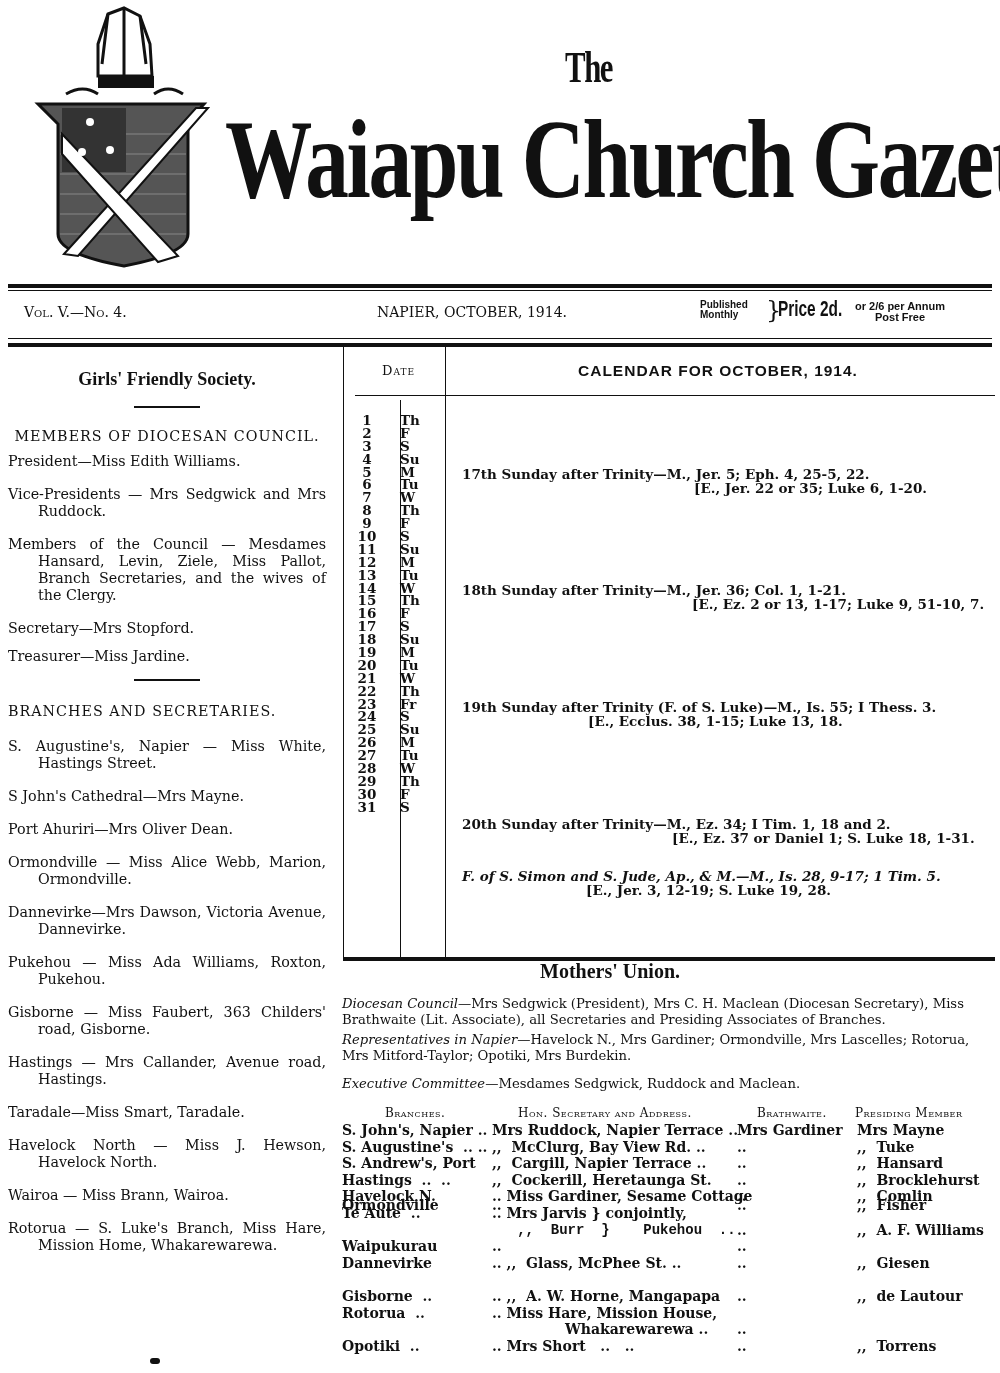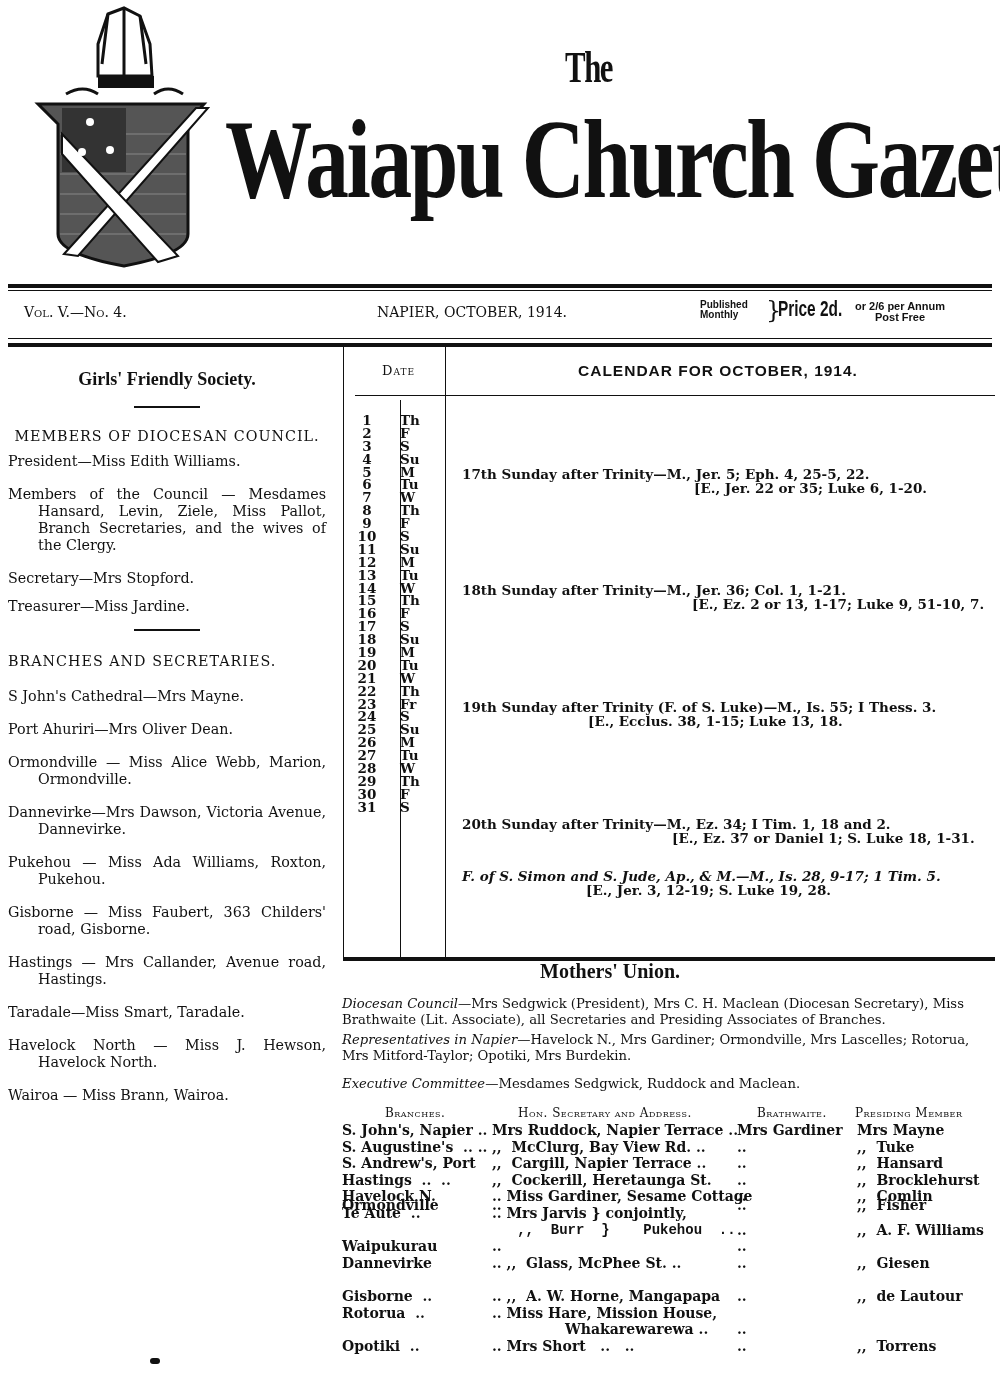--- a/index.html
+++ b/index.html
@@ -102,35 +102,38 @@
 </div>
 
 <div class="abs rule-thin" style="top:338px"></div>
 <div class="abs rule-thick" style="top:343px"></div>
 
 <div class="abs left">
   <div class="gfs-title">Girls' Friendly Society.</div>
   <div class="short-rule"></div>
   <div class="caps-head">MEMBERS OF DIOCESAN COUNCIL.</div>
   <div class="entry">President—Miss Edith Williams.</div>
+  <div class="entry">Vice-Presidents — Mrs Sedgwick and Mrs Ruddock.</div>
   <div class="entry">Members of the Council — Mesdames Hansard, Levin, Ziele, Miss Pallot, Branch Secretaries, and the wives of the Clergy.</div>
   <div class="entry tight">Secretary—Mrs Stopford.</div>
   <div class="entry tight">Treasurer—Miss Jardine.</div>
   <div class="short-rule" style="margin:14px auto 22px auto"></div>
   <div class="caps-head2">BRANCHES AND SECRETARIES.</div>
+  <div class="entry">S. Augustine's, Napier — Miss White, Hastings Street.</div>
   <div class="entry">S John's Cathedral—Mrs Mayne.</div>
   <div class="entry">Port Ahuriri—Mrs Oliver Dean.</div>
   <div class="entry">Ormondville — Miss Alice Webb, Marion, Ormondville.</div>
   <div class="entry">Dannevirke—Mrs Dawson, Victoria Avenue, Dannevirke.</div>
   <div class="entry">Pukehou — Miss Ada Williams, Roxton, Pukehou.</div>
   <div class="entry">Gisborne — Miss Faubert, 363 Childers' road, Gisborne.</div>
   <div class="entry">Hastings — Mrs Callander, Avenue road, Hastings.</div>
   <div class="entry">Taradale—Miss Smart, Taradale.</div>
   <div class="entry">Havelock North — Miss J. Hewson, Havelock North.</div>
   <div class="entry">Wairoa — Miss Brann, Wairoa.</div>
+  <div class="entry">Rotorua — S. Luke's Branch, Miss Hare, Mission Home, Whakarewarewa.</div>
 </div>
 <div class="abs dot-mark"></div>
 
 <div class="abs vline" style="left:343px; top:346px; height:613px;"></div>
 <div class="abs vline" style="left:445px; top:346px; height:613px;"></div>
 <div class="abs vline" style="left:400px; top:400px; height:559px;"></div>
 <div class="abs cal-date-hdr">Date</div>
 <div class="abs cal-title">CALENDAR FOR OCTOBER, 1914.</div>
 <div class="abs cal-hrule"></div>
 

